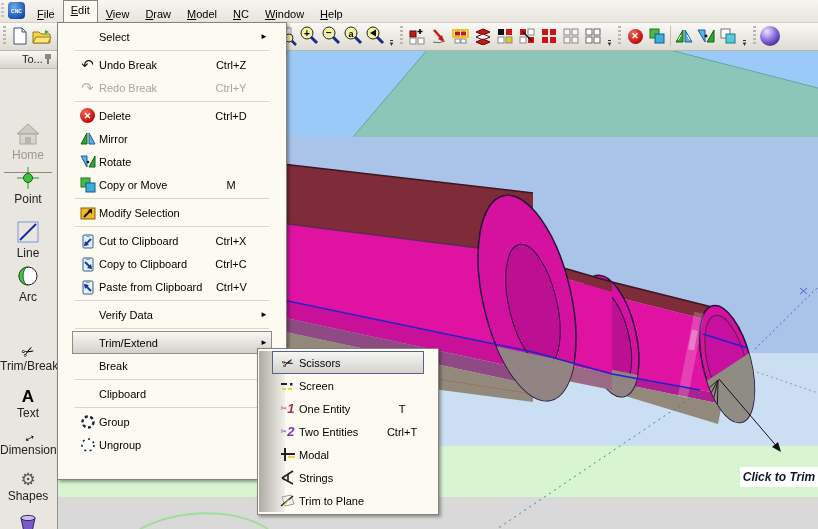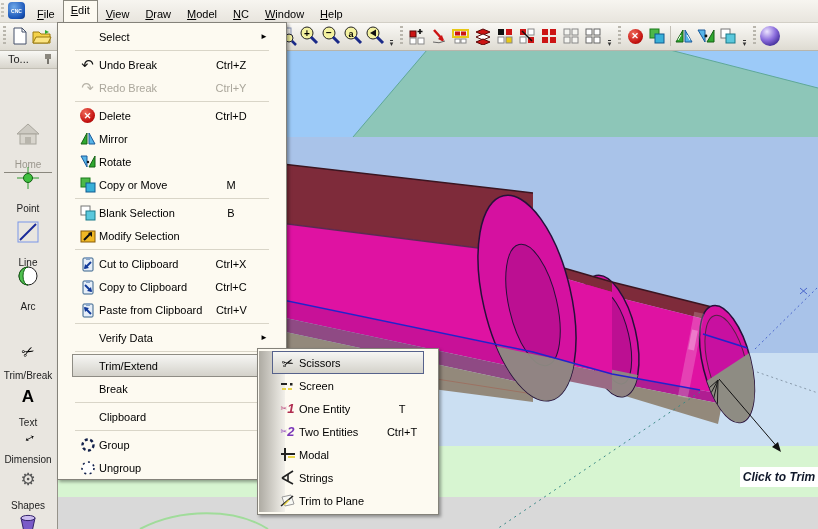--- a/index.html
+++ b/index.html
@@ -33,23 +33,23 @@
   .ovf{width:11px;height:22px;display:flex;flex-direction:column;align-items:center;justify-content:flex-end;
        font-size:7px;color:#333;padding-bottom:3px}
   .ovf i{font-style:normal;border-top:1px solid #333;line-height:5px}
   .sphere{width:20px;height:20px;border-radius:50%;
        background:radial-gradient(circle at 35% 28%,#ece4ff,#8a6cdc 45%,#2e1d86 88%)}
   
   .sidebar{position:absolute;left:0;top:50px;width:57px;height:479px;z-index:5;
        background:#e9e6e0;border-right:1px solid #96938a}
   .sbhead{height:18px;background:linear-gradient(#fafaf7,#d8d5cc);border-bottom:1px solid #c2bfb5;
        display:flex;align-items:center;padding:0 4px;font-size:11px;color:#222}
-  .sbhead .t{flex:1;margin-left:4px}
+  .sbhead .t{flex:1;margin-left:18px}
   .sbi{position:absolute;left:0;width:56px;text-align:center;line-height:12px}
-  .sbi .lab{display:block;font-size:10px;color:#222;margin-top:11px}
+  .sbi .lab{display:block;font-size:12px;color:#222;margin-top:1px}
   .sbi.dis .lab{color:#9b978d}
   .sbsep{position:absolute;left:4px;right:5px;top:122px;border-top:1px solid #8a877e}
   .rot{display:inline-block;transform:rotate(-28deg);font-size:15px}
   
   .menu{position:absolute;background:#fdfaf1;border:1px solid #84827a;
        box-shadow:2px 2px 3px rgba(0,0,0,.35);z-index:20;padding:2px 14px}
   .edit-menu{left:57px;top:22px;width:200px;height:452px}
   .trim-menu{left:257px;top:348px;width:152px;z-index:21}
   .trim-menu::before{content:"";position:absolute;left:1px;top:2px;bottom:2px;width:26px;
        background:linear-gradient(90deg,#aeaba3,#f2f0ea)}
@@ -487,31 +487,20 @@
         </svg>
       </span>
     <span class="ml">Copy or Move</span>
       <span class="ms">M</span>
       <span class="arr"></span>
   </div>
   <div class="msep"></div>
   <div class="mi">
     <span class="mico">
         <svg width="16" height="16">
-          <rect x="1" y="1" width="9" height="9" fill="#fff" stroke="#777"></rect>
-          <rect x="6" y="6" width="9" height="9" fill="#5ac8dc" stroke="#1a7a8a"></rect>
-        </svg>
-      </span>
-    <span class="ml">Blank Selection</span>
-      <span class="ms">B</span>
-      <span class="arr"></span>
-  </div>
-  <div class="mi">
-    <span class="mico">
-        <svg width="16" height="16">
           <rect x="1" y="3" width="14" height="11" fill="#f0b824" stroke="#8a5c08"></rect>
           <line x1="4" y1="12" x2="11" y2="5" stroke="#111" stroke-width="2"></line>
           <polygon points="12,4 12,9 8,5" fill="#111"></polygon>
         </svg>
       </span>
     <span class="ml">Modify Selection</span>
       <span class="ms"></span>
       <span class="arr"></span>
   </div>
   <div class="msep"></div>

